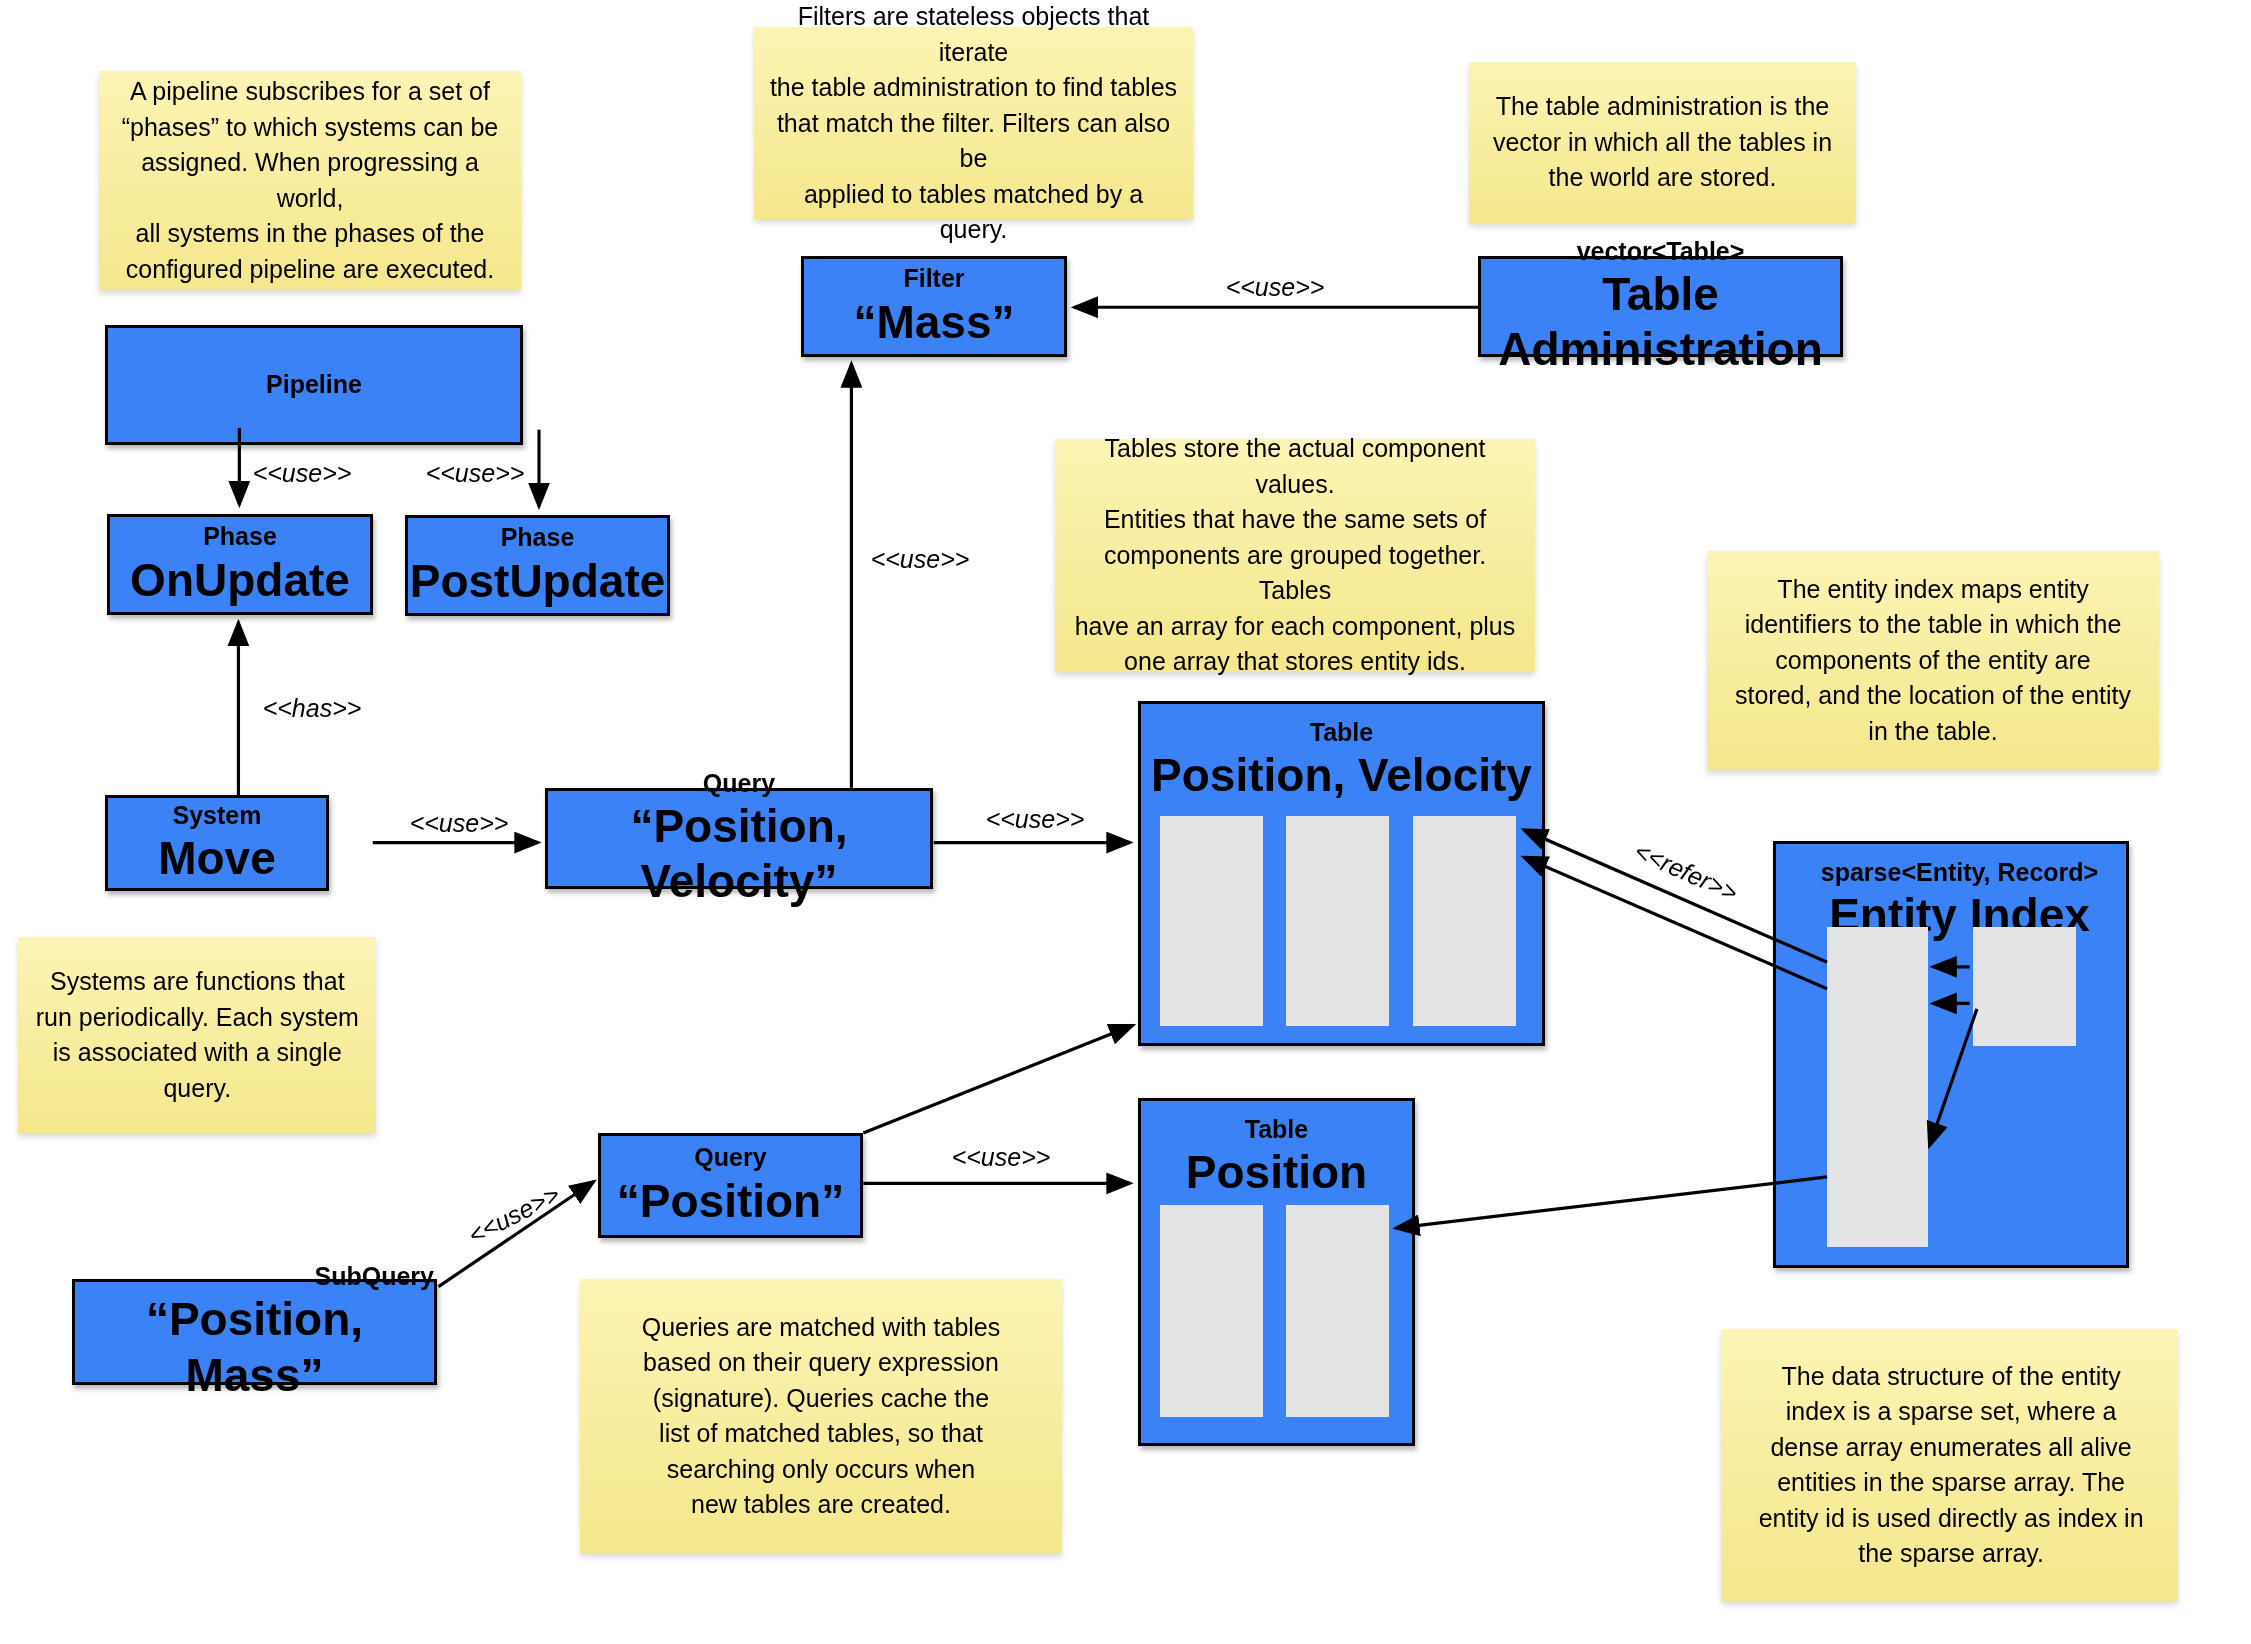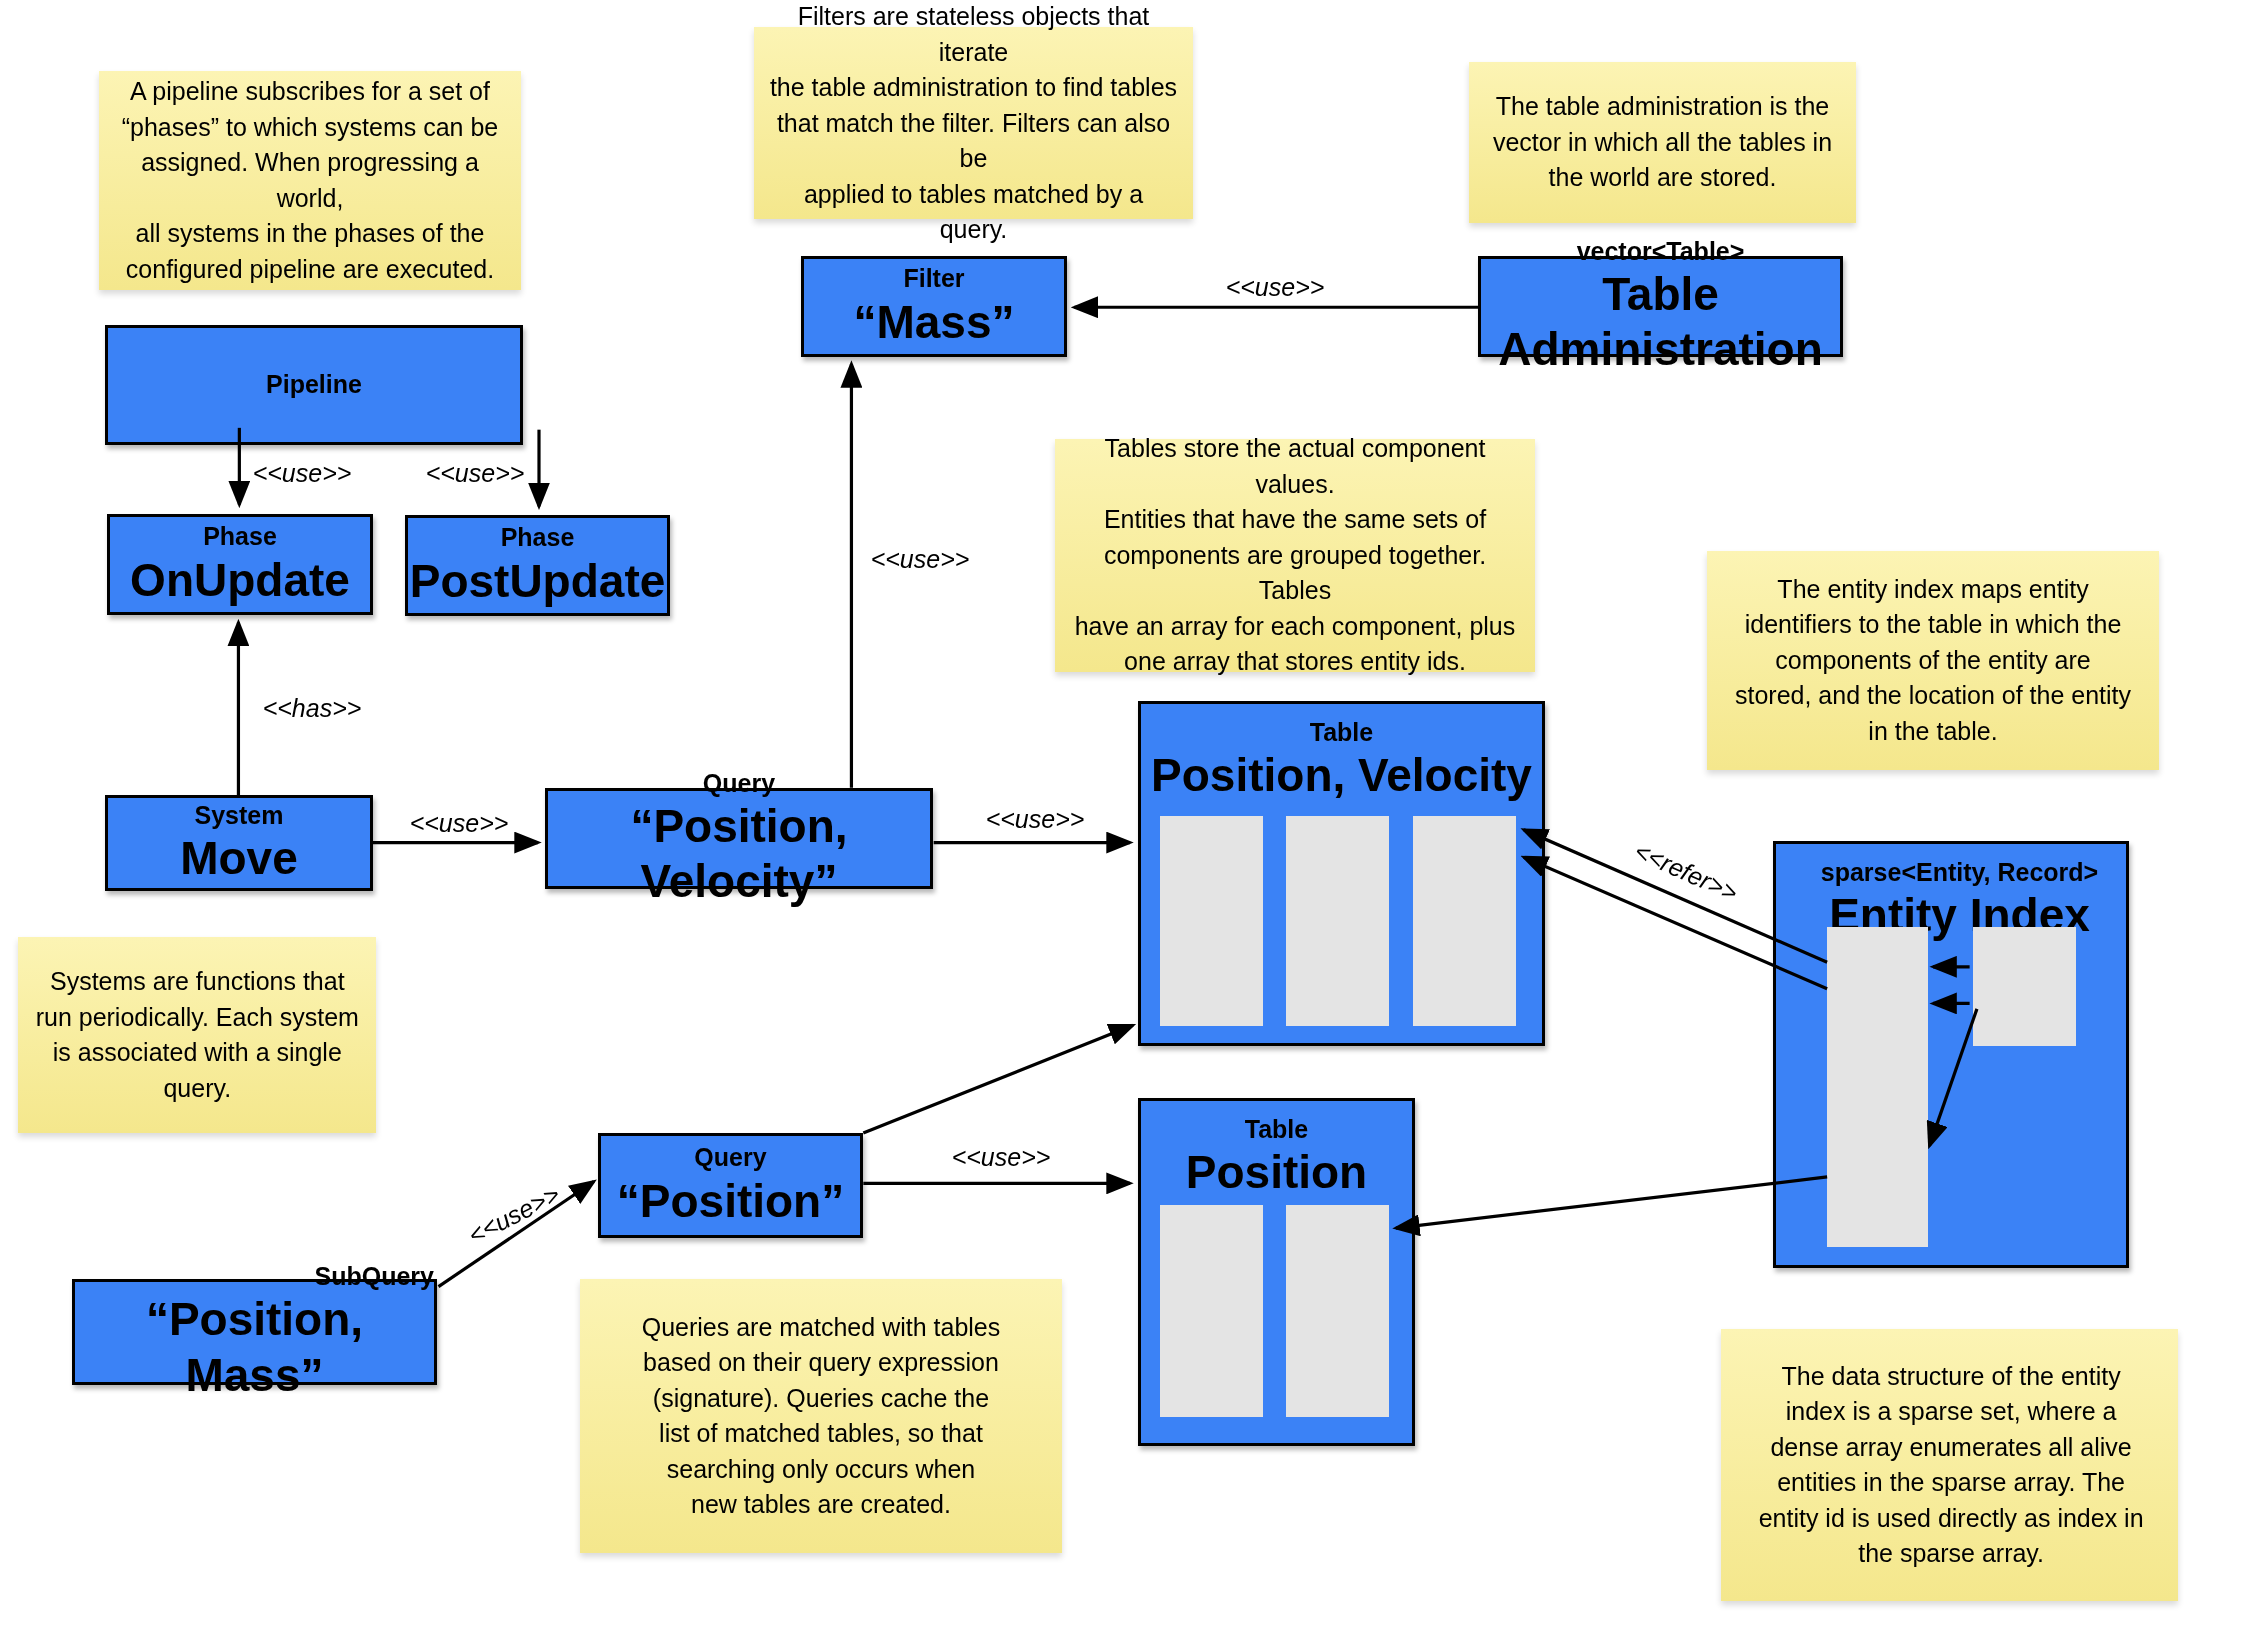--- a/index.html
+++ b/index.html
@@ -73,21 +73,21 @@
   <div class="node" style="left:107px;top:514px;width:266px;height:101px;">
     <div class="t">Phase</div>
     <div class="v">OnUpdate</div>
   </div>
 
   <div class="node" style="left:405px;top:515px;width:265px;height:101px;">
     <div class="t">Phase</div>
     <div class="v">PostUpdate</div>
   </div>
 
-  <div class="node" style="left:105px;top:795px;width:268px;height:96px;">
+  <div class="node" style="left:105px;top:795px;width:224px;height:96px;">
     <div class="t">System</div>
     <div class="v">Move</div>
   </div>
 
   <div class="node" style="left:545px;top:788px;width:388px;height:101px;">
     <div class="t">Query</div>
     <div class="v">“Position, Velocity”</div>
   </div>
 
   <div class="node" style="left:801px;top:256px;width:266px;height:101px;">

